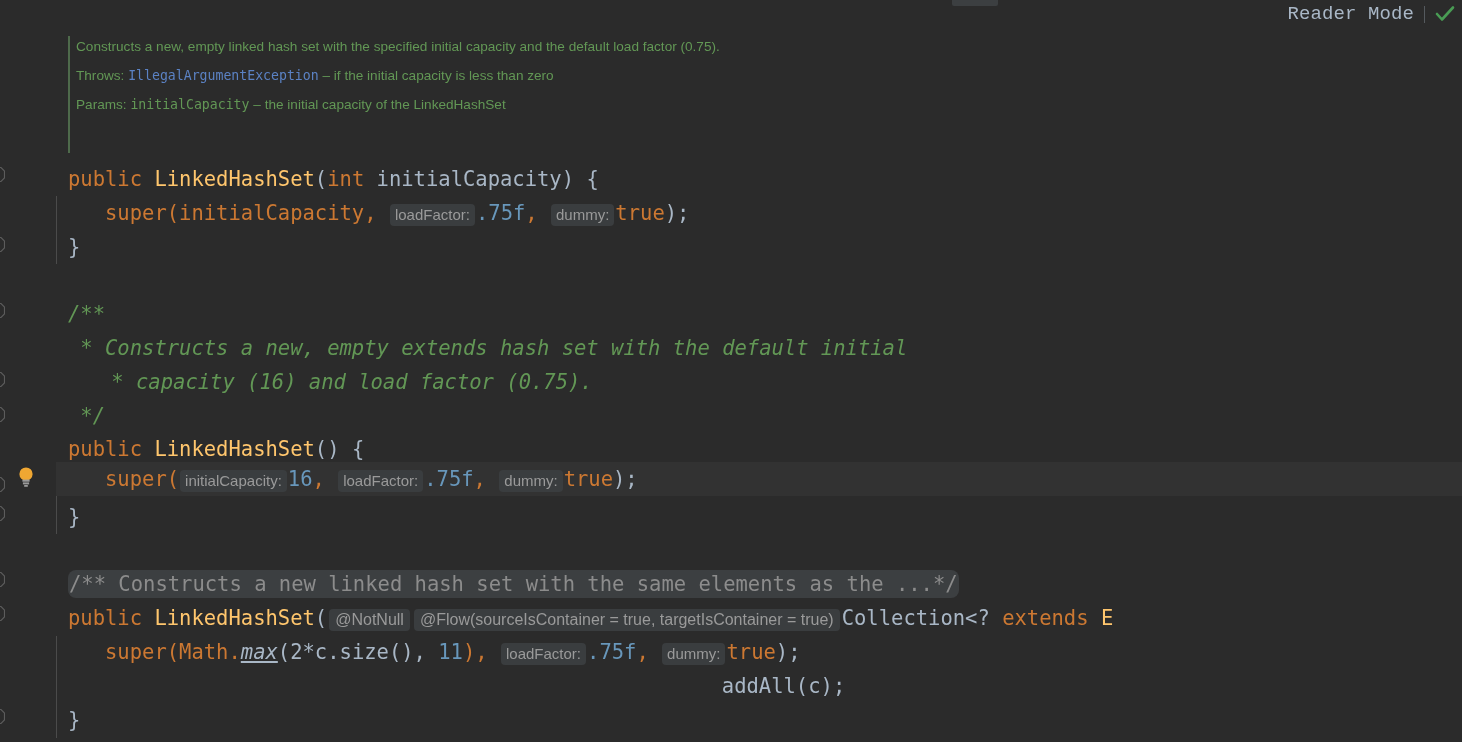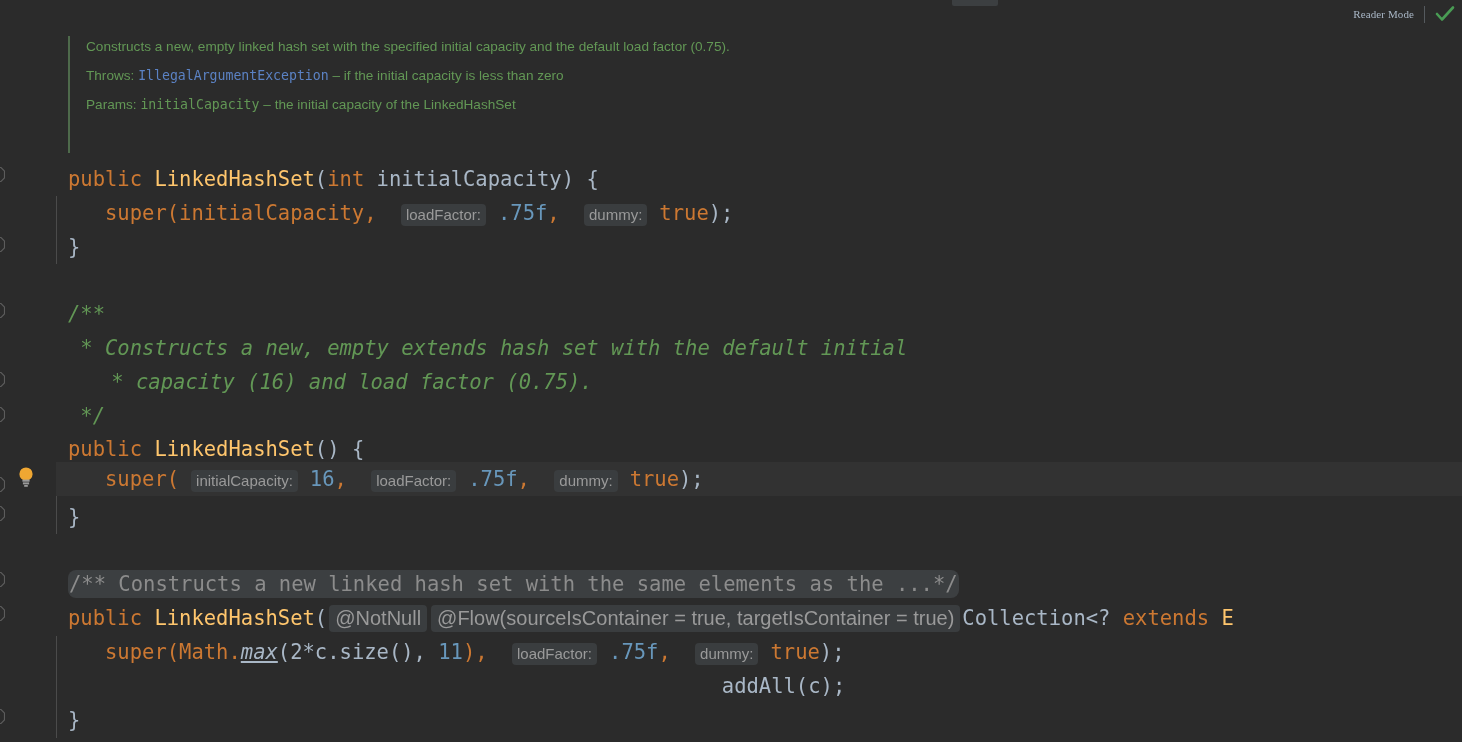--- a/index.html
+++ b/index.html
@@ -38,22 +38,22 @@
     border-radius: 0 0 2px 2px;
   }
   #reader-mode-control {
     position: absolute;
     right: 6px; top: 2px;
     display: flex;
     align-items: center;
     height: 24px;
   }
   #reader-mode-label {
-    font-family: Liberation Serif, serif;
-    font-size: 11px;
+    font-family: Liberation Mono, monospace;
+    font-size: 19px;
     color: #a9b7c6;
     letter-spacing: .1px;
     padding-right: 10px;
     white-space: nowrap;
   }
   #reader-mode-sep {
     width: 1px; height: 17px;
     background: #555a5e;
     margin-right: 9px;
   }
@@ -95,21 +95,21 @@
     width: 1000px;
     z-index: 10;
   }
   #javadoc-rule {
     position: absolute;
     left: 0; top: 0;
     width: 2px; height: 117px;
     background: #4e6a4b;
   }
   #javadoc-body {
-    padding-left: 18px;
+    padding-left: 8px;
     font-family: "Liberation Sans", sans-serif;
     font-size: 13.6px;
     color: #629755;
     line-height: 1.62;
   }
   #javadoc-summary { max-width: 760px; }
   .javadoc-tag-row {
     margin-top: 7px;
     white-space: nowrap;
   }
@@ -172,25 +172,25 @@
   .static-it { font-style: italic; text-decoration: underline; }
 
   
   .hint {
     font-family: "Liberation Sans", sans-serif;
     font-size: 15px;
     color: #9a9a9a;
     background: #3a3d3f;
     border-radius: 4px;
     padding: 2px 5px 3px 5px;
-    margin: 0 12px;
+    margin: 0 1px;
   }
   .anno-chip {
     font-family: "Liberation Sans", sans-serif;
-    font-size: 20px;
+    font-size: 16px;
     color: #9a9a9a;
     background: #3a3d3f;
     border-radius: 4px;
     padding: 2px 6px 3px 6px;
     margin: 0 2px;
   }
 </style>
 </head>
 <body>
 

